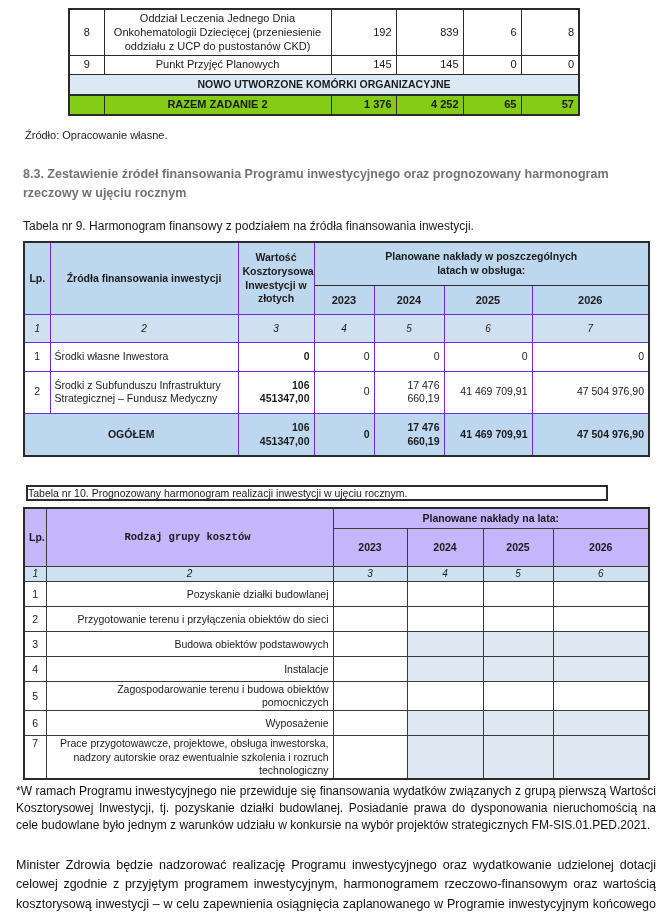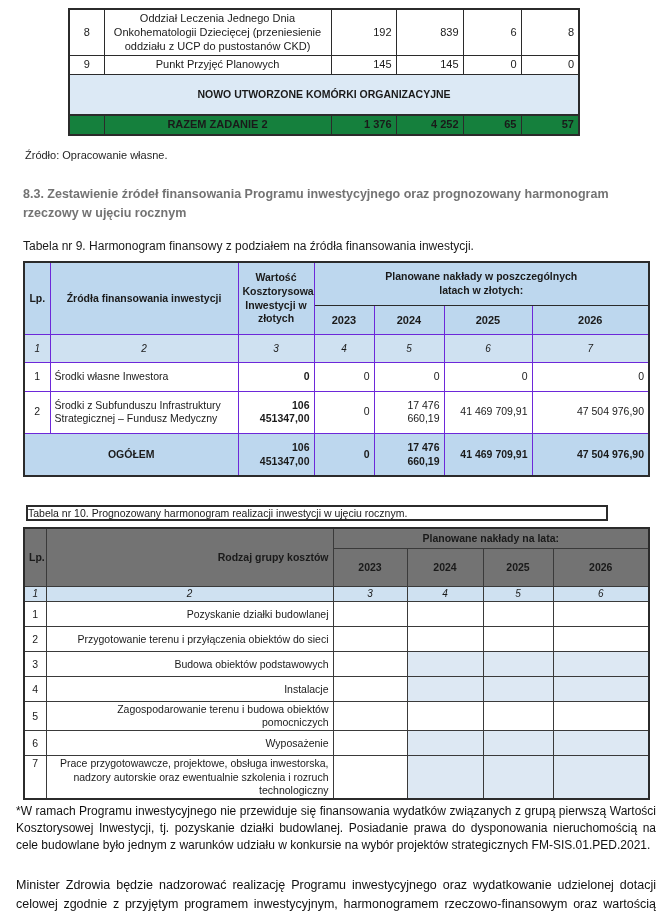--- a/index.html
+++ b/index.html
@@ -7,22 +7,22 @@
     width:670px; min-height:916px; background:#ffffff;
     font-family:"Liberation Sans", sans-serif; color:#1a1a1a;
   }
   table { border-collapse:collapse; table-layout:fixed; }
 
   
   .top-table { margin:8px 0 0 68px; width:510px; font-size:11px; border:2px solid #2b2b2b; }
   .top-table td { border:1px solid #2b2b2b; padding:2px 4px; vertical-align:middle; line-height:1.25;text-align:center; }
   .top-table .c-no { text-align:center; }
   .top-table .c-num { text-align:right; }
-  .top-table .section-row td { background:#dce9f5; font-weight:bold; font-size:10.5px; padding:13px 5px;margin-left:28px; }
-  .top-table .gray-row td { background:#15803d; font-weight:bold; }
+  .top-table .section-row td { background:#dce9f5; font-weight:bold; font-size:10.5px; padding:3px 5px;margin-left:28px; }
+  .top-table .gray-row td { background:#84cc16; font-weight:bold; }
   .top-table .blue-row td { background:#bdd7ee; font-weight:bold; height:30px; }
   .top-table .blue-row .c-merged { text-align:center; }
   .top-table .gray-row { border-top:2px solid #2b2b2b; }
   .top-table .blue-row { border-top:2px solid #2b2b2b; }
 
   
   .source-note { margin:13px 0 0 25px; font-size:11px; color:#1f1f1f; }
 
   
   .section-heading {
@@ -45,24 +45,24 @@
   .t9 td.c-val { text-align:right; font-weight:bold; }
   .t9 td.c-y { text-align:right; }
   .t9 td.c-lp { text-align:center; }
   .t9 .row2 td { height:33px; }
   .t9 .total-row td { background:#bdd7ee; font-weight:bold; height:22px; }
   .t9 .total-row .c-merged { text-align:center; }
 
   
   .t10 { margin-left:23px; width:582px; font-size:10.5px; border:2px solid #2b2b2b; }
   .t10 th, .t10 td { border:1px solid #3a3a3a; padding:1px 4px; vertical-align:middle; line-height:1.25; }
-  .t10 thead th { background:#737373; font-weight:bold; }
+  .t10 thead th { background:#c4b5fd; font-weight:bold; }
   .t10 .planned-th { text-align:center; height:20px; }
   .t10 .lp-th { text-align:center; }
-  .t10 .kind-th { text-align:right; padding-left:0; }
+  .t10 .kind-th { text-align:center; padding-left:0;font-family:Liberation Mono, monospace; }
   .t10 .year-th { height:38px; text-align:center; vertical-align:middle; }
   .t10 .num-row td { background:#cfe1f1; font-style:italic; text-align:center; font-size:10px; height:14px; }
   .t10 td.c-lp { text-align:center; }
   .t10 td.c-name { text-align:right; padding-left:6px; }
   .t10 tbody tr.data-row td { height:25px; }
   .t10 td.sh { background:#dde8f3; }
 
   
   .footnote {
     margin:3px 0 0 16px; width:640px; font-size:12px; line-height:1.42;
@@ -132,21 +132,21 @@
       <col style="width:88px">
       <col style="width:117px">
   </colgroup>
   <thead>
     <tr>
       <th rowspan="2">Lp.</th>
       <th rowspan="2">Źródła finansowania inwestycji</th>
       <th rowspan="2">Wartość Kosztorysowa Inwestycji w złotych</th>
       <th colspan="4" class="planned-cell">
         <div>Planowane nakłady w poszczególnych</div>
-        <div>latach w złotych:</div>
+        <div>latach w obsługa:</div>
       </th>
     </tr>
     <tr>
       <th class="year-th">2023</th>
       <th class="year-th">2024</th>
       <th class="year-th">2025</th>
       <th class="year-th">2026</th>
     </tr>
   </thead>
   <tbody>

